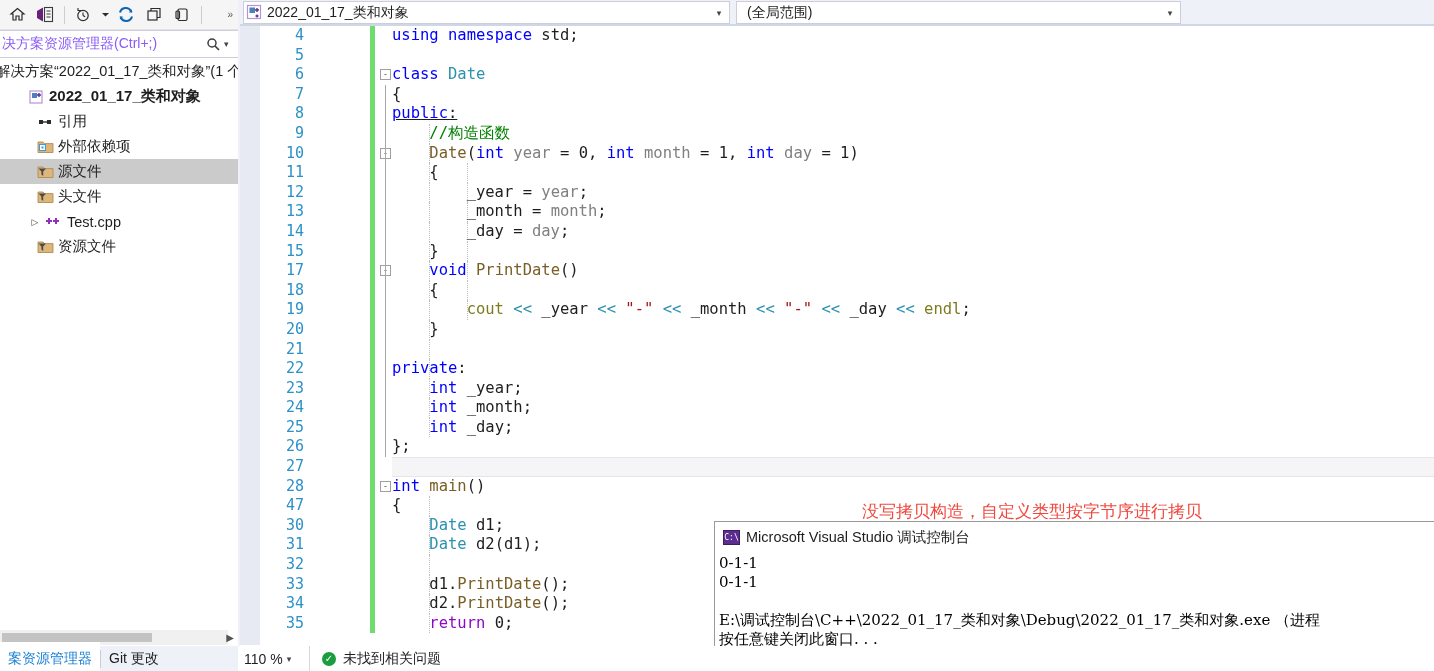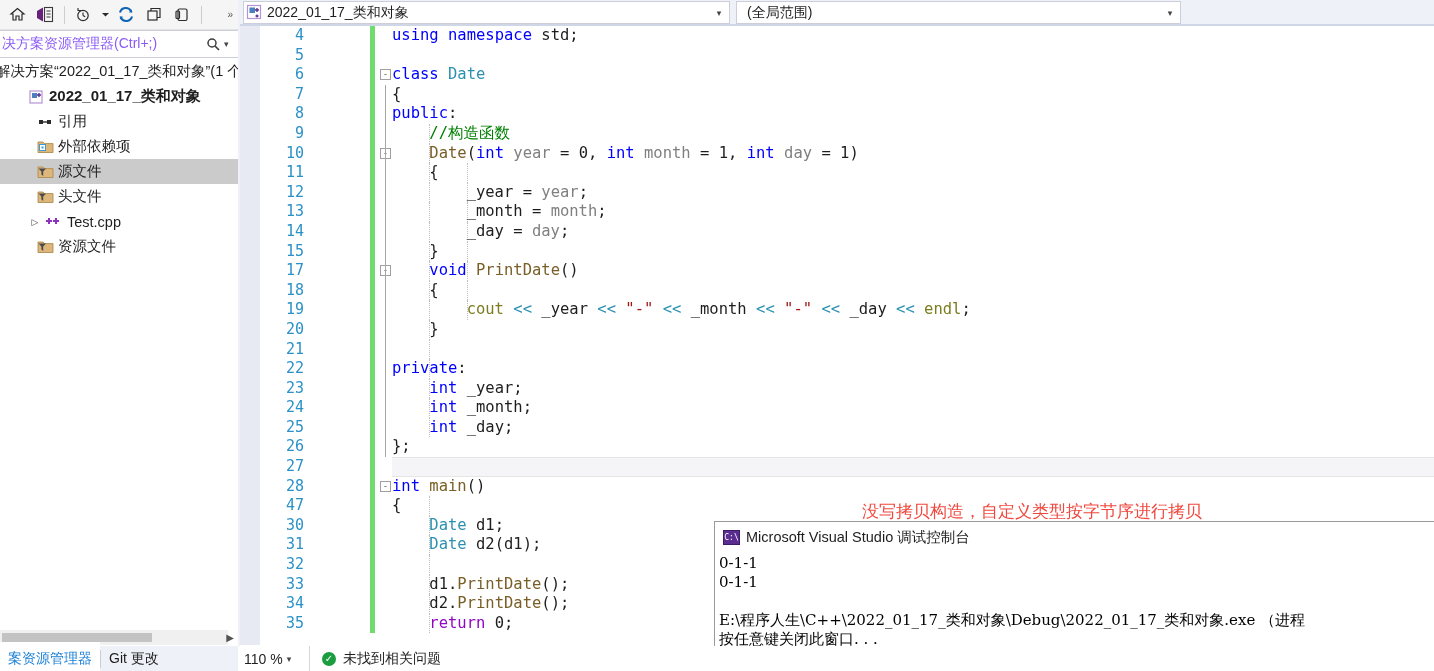--- a/index.html
+++ b/index.html
@@ -347,21 +347,21 @@
   </div>
   <div class="top-hairline"></div>
 
   <div class="editor">
     <div class="edit-left-strip"></div>
     <div class="code-area" id="code-host">
         <div class="code-line"><span class="ln">4</span><span class="chg"></span><span class="code-text" style="left: 132px;"><span class="kw">using</span><span class="op"> </span><span class="kw">namespace</span><span class="op"> </span><span class="id">std</span><span class="op">;</span></span></div>
         <div class="code-line"><span class="ln">5</span><span class="chg"></span><span class="code-text" style="left: 132px;"></span></div>
         <div class="code-line"><span class="ln">6</span><span class="chg"></span><span class="fold">-</span><span class="code-text" style="left: 132px;"><span class="kw">class</span><span class="op"> </span><span class="cls">Date</span></span></div>
         <div class="code-line"><span class="ln">7</span><span class="chg"></span><span class="vline" style="left: 125px;"></span><span class="code-text" style="left: 132px;"><span class="op">{</span></span></div>
-        <div class="code-line"><span class="ln">8</span><span class="chg"></span><span class="vline" style="left: 125px;"></span><span class="code-text" style="left: 132px;"><span class="kw">public</span><span class="op">:</span></span></div>
+        <div class="code-line"><span class="ln">8</span><span class="chg"></span><span class="vline" style="left: 125px;"></span><span class="code-text" style="left: 132px; text-decoration: underline;"><span class="kw">public</span><span class="op">:</span></span></div>
         <div class="code-line"><span class="ln">9</span><span class="chg"></span><span class="vline" style="left: 125px;"></span><span class="guide" style="left: 169.32px;"></span><span class="code-text" style="left: 169.32px;"><span class="cmt">//构造函数</span></span></div>
         <div class="code-line"><span class="ln">10</span><span class="chg"></span><span class="fold">-</span><span class="vline" style="left: 125px;"></span><span class="guide" style="left: 169.32px;"></span><span class="code-text" style="left: 169.32px;"><span class="fn">Date</span><span class="op">(</span><span class="kw">int</span><span class="op"> </span><span class="par">year</span><span class="op"> = </span><span class="num">0</span><span class="op">, </span><span class="kw">int</span><span class="op"> </span><span class="par">month</span><span class="op"> = </span><span class="num">1</span><span class="op">, </span><span class="kw">int</span><span class="op"> </span><span class="par">day</span><span class="op"> = </span><span class="num">1</span><span class="op">)</span></span></div>
         <div class="code-line"><span class="ln">11</span><span class="chg"></span><span class="vline" style="left: 125px;"></span><span class="guide" style="left: 169.32px;"></span><span class="guide" style="left: 206.64px;"></span><span class="code-text" style="left: 169.32px;"><span class="op">{</span></span></div>
         <div class="code-line"><span class="ln">12</span><span class="chg"></span><span class="vline" style="left: 125px;"></span><span class="guide" style="left: 169.32px;"></span><span class="guide" style="left: 206.64px;"></span><span class="code-text" style="left: 206.64px;"><span class="mem">_year</span><span class="op"> = </span><span class="par">year</span><span class="op">;</span></span></div>
         <div class="code-line"><span class="ln">13</span><span class="chg"></span><span class="vline" style="left: 125px;"></span><span class="guide" style="left: 169.32px;"></span><span class="guide" style="left: 206.64px;"></span><span class="code-text" style="left: 206.64px;"><span class="mem">_month</span><span class="op"> = </span><span class="par">month</span><span class="op">;</span></span></div>
         <div class="code-line"><span class="ln">14</span><span class="chg"></span><span class="vline" style="left: 125px;"></span><span class="guide" style="left: 169.32px;"></span><span class="guide" style="left: 206.64px;"></span><span class="code-text" style="left: 206.64px;"><span class="mem">_day</span><span class="op"> = </span><span class="par">day</span><span class="op">;</span></span></div>
         <div class="code-line"><span class="ln">15</span><span class="chg"></span><span class="vline" style="left: 125px;"></span><span class="guide" style="left: 169.32px;"></span><span class="guide" style="left: 206.64px;"></span><span class="code-text" style="left: 169.32px;"><span class="op">}</span></span></div>
         <div class="code-line"><span class="ln">17</span><span class="chg"></span><span class="fold">-</span><span class="vline" style="left: 125px;"></span><span class="guide" style="left: 169.32px;"></span><span class="guide" style="left: 206.64px;"></span><span class="code-text" style="left: 169.32px;"><span class="kw">void</span><span class="op"> </span><span class="fn">PrintDate</span><span class="op">()</span></span></div>
         <div class="code-line"><span class="ln">18</span><span class="chg"></span><span class="vline" style="left: 125px;"></span><span class="guide" style="left: 169.32px;"></span><span class="guide" style="left: 206.64px;"></span><span class="code-text" style="left: 169.32px;"><span class="op">{</span></span></div>
         <div class="code-line"><span class="ln">19</span><span class="chg"></span><span class="vline" style="left: 125px;"></span><span class="guide" style="left: 169.32px;"></span><span class="guide" style="left: 206.64px;"></span><span class="code-text" style="left: 206.64px;"><span class="olive">cout</span><span class="op"> </span><span class="tealop">&lt;&lt;</span><span class="op"> </span><span class="mem">_year</span><span class="op"> </span><span class="tealop">&lt;&lt;</span><span class="op"> </span><span class="str">"-"</span><span class="op"> </span><span class="tealop">&lt;&lt;</span><span class="op"> </span><span class="mem">_month</span><span class="op"> </span><span class="tealop">&lt;&lt;</span><span class="op"> </span><span class="str">"-"</span><span class="op"> </span><span class="tealop">&lt;&lt;</span><span class="op"> </span><span class="mem">_day</span><span class="op"> </span><span class="tealop">&lt;&lt;</span><span class="op"> </span><span class="olive">endl</span><span class="op">;</span></span></div>
@@ -389,21 +389,21 @@
       <path d="M155 3 L45 42" stroke="#f0483e" stroke-width="5" stroke-linecap="round"></path>
       <path d="M12 42 L48 28 L44 40 L48 52 Z" fill="#f0483e"></path>
     </svg>
   </div>
 
   <div class="console">
     <div class="console-title">
       <span class="cmd-icon">C:\</span>
       <span>Microsoft Visual Studio 调试控制台</span>
     </div>
-    <div class="console-body" id="console-host"><div>0-1-1</div><div>0-1-1</div><div>&nbsp;</div><div>E:\程序人生\C++\2022_01_17_类和对象\Debug\2022_01_17_类和对象.exe （进程</div><div>按任意键关闭此窗口. . .</div></div>
+    <div class="console-body" id="console-host"><div>0-1-1</div><div>0-1-1</div><div>&nbsp;</div><div>E:\调试控制台\C++\2022_01_17_类和对象\Debug\2022_01_17_类和对象.exe （进程</div><div>按任意键关闭此窗口. . .</div></div>
     <div class="watermark">CSDN @小唐学渣</div>
   </div>
 
   <div class="status-bar">
     <div class="zoom-box">
       <span>110 %</span>
       <span class="zoom-caret">▾</span>
     </div>
     <div class="status-msg">
       <span class="ok-circle">✓</span>

